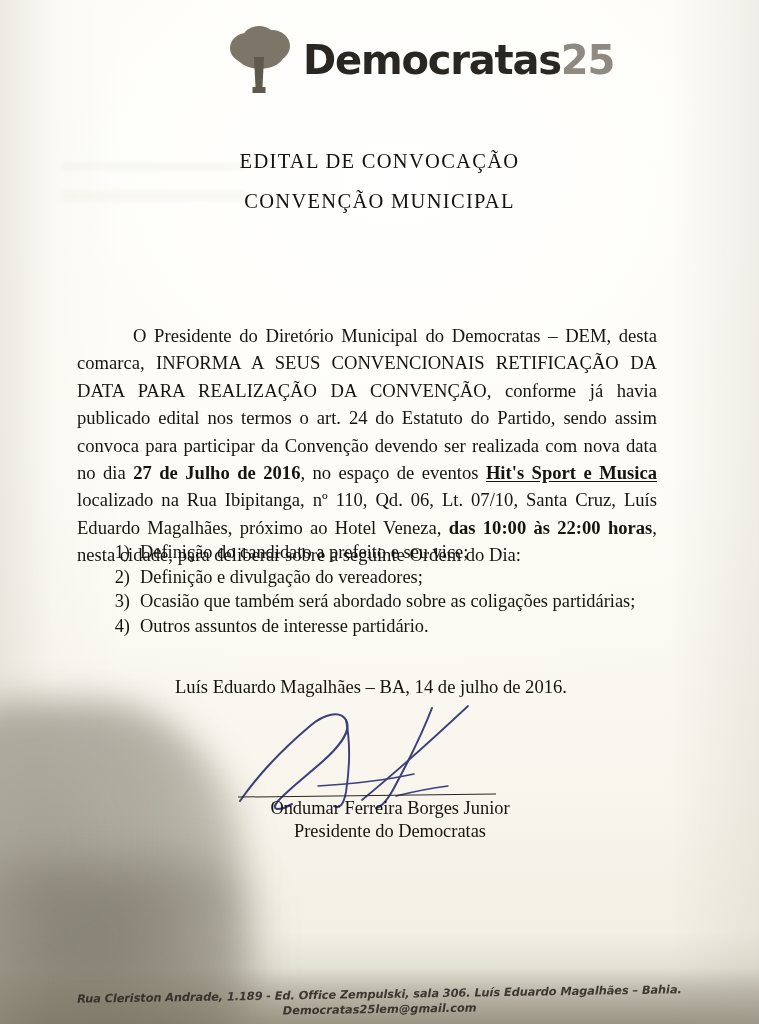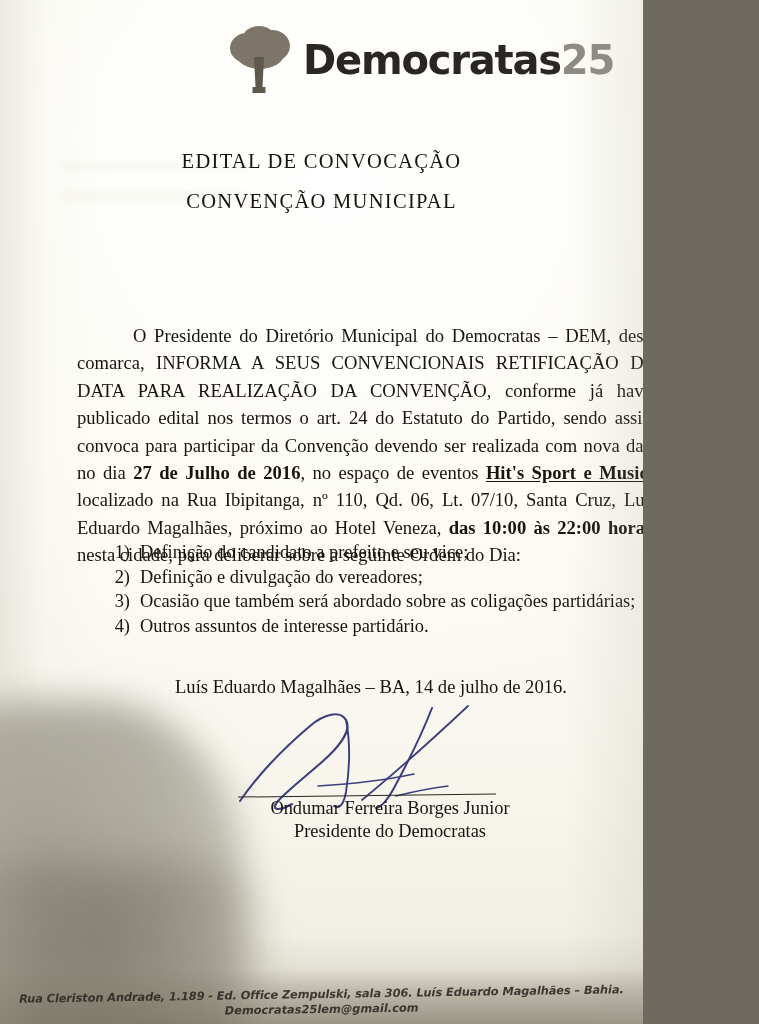--- a/index.html
+++ b/index.html
@@ -6,21 +6,21 @@
   html, body {
     margin: 0;
     padding: 0;
     background: #6e6a60;
   }
   body {
     font-family: "Liberation Serif", serif;
   }
   .page {
     position: relative;
-    width: 643px;
+    width: 759px;
     height: 1024px;
     overflow: hidden;
     background: #fdfdf8;
     color: #14110d;
   }
   
   .paper-tone {
     position: absolute;
     inset: 0;
     background:

